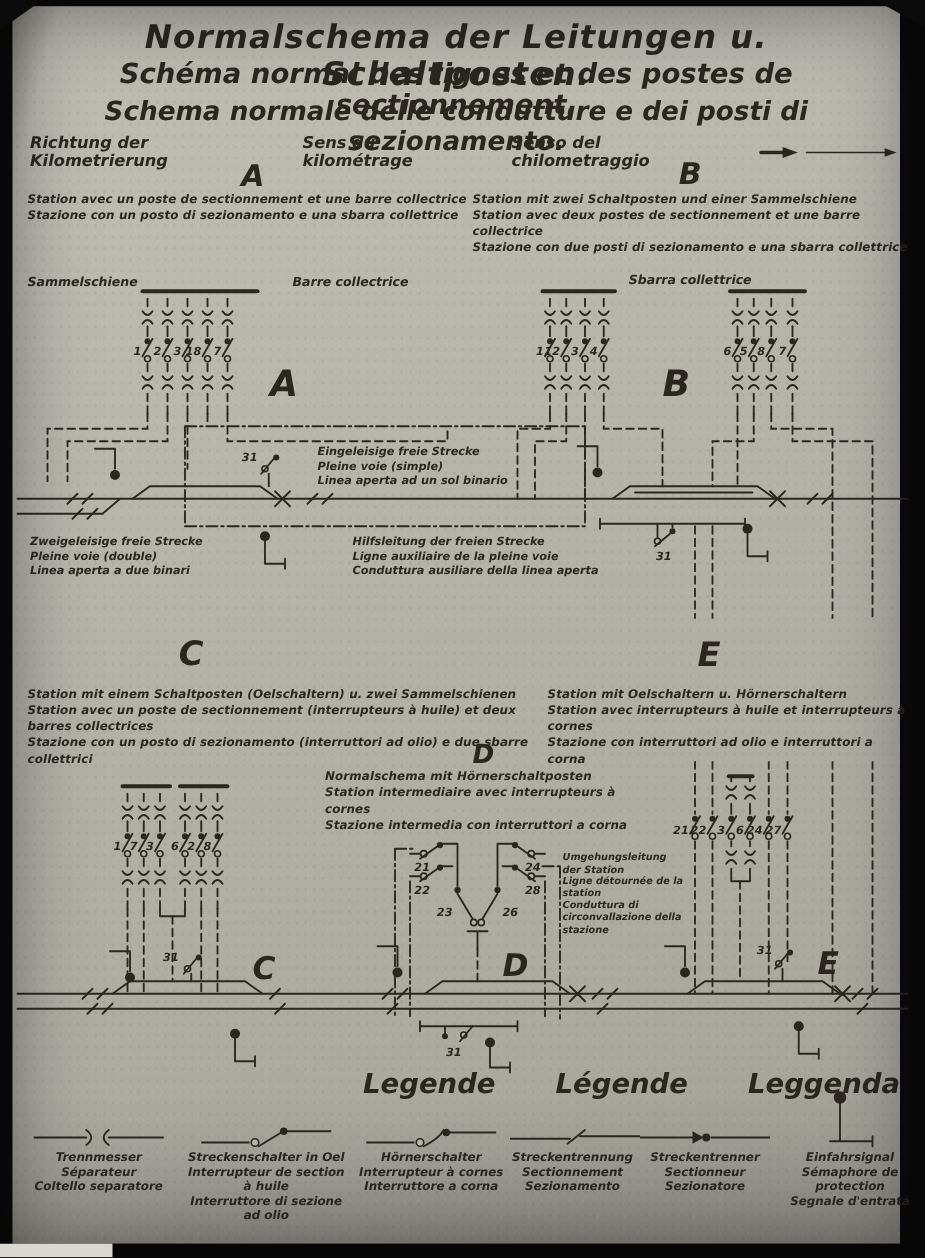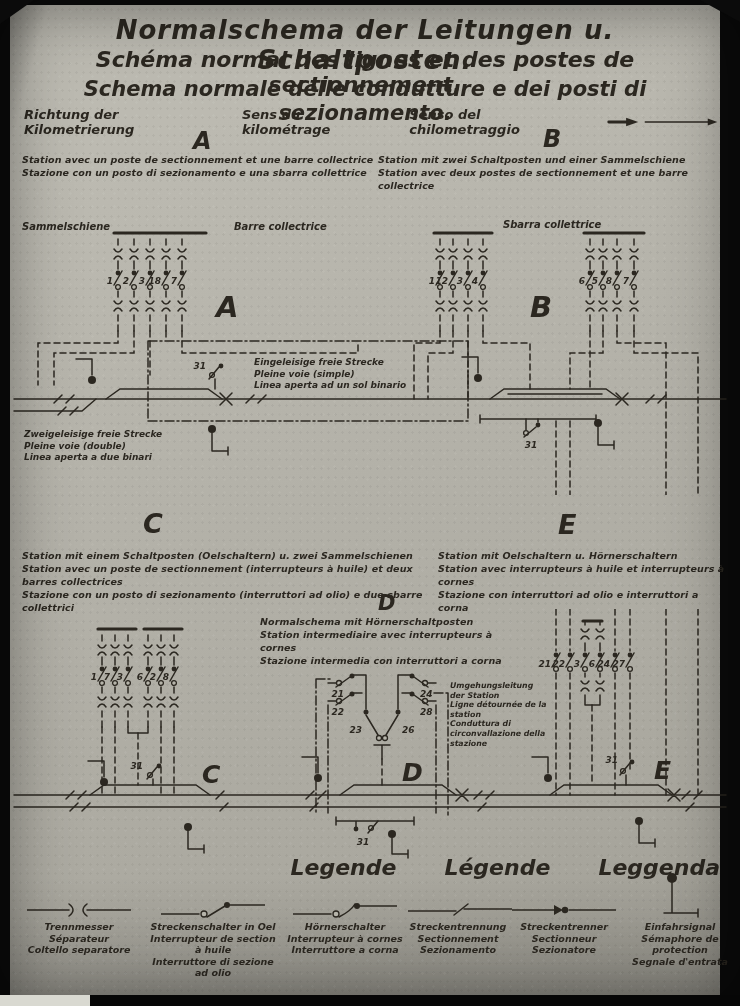--- a/index.html
+++ b/index.html
@@ -71,20 +71,21 @@
   <div class="abs letter" style="left:183px;top:122px;">A</div>
   <div class="abs desc" style="left:12px;top:148px;width:352px;">
     <div>Station avec un poste de sectionnement et une barre collectrice</div>
     <div>Stazione con un posto di sezionamento e una sbarra collettrice</div>
   </div>
 
   <div class="abs letter" style="left:533px;top:120px;">B</div>
   <div class="abs desc" style="left:368px;top:148px;width:352px;">
     <div>Station mit zwei Schaltposten und einer Sammelschiene</div>
     <div>Station avec deux postes de sectionnement et une barre collectrice</div>
+    <div>Stazione con due posti di sezionamento e una sbarra collettrice</div>
   </div>
 
   <div class="abs buslabel" style="left:12px;top:216px;">Sammelschiene</div>
   <div class="abs buslabel" style="left:186px;top:216px;margin-left:38px;">Barre collectrice</div>
   <div class="abs buslabel" style="left:493px;top:214px;">Sbarra collettrice</div>
 
   <svg class="abs" style="left:0;top:212px;" width="724" height="278" viewBox="0 0 724 278">
     <defs>
       <g id="stk">
         <path class="s" d="M0,0 V6"></path>
@@ -206,20 +207,25 @@
     <g>
       <circle class="f" cx="588" cy="206" r="4"></circle>
           <path class="s" d="M588,210 V228 M588,228 H604 M604,224 V232"></path>
     </g>
   </svg>
 
   <div class="abs note" style="left:244px;top:352px;">
     <div>Eingeleisige freie Strecke</div>
     <div>Pleine voie (simple)</div>
     <div>Linea aperta ad un sol binario</div>
+  </div>
+  <div class="abs note" style="left:272px;top:424px;">
+    <div>Hilfsleitung der freien Strecke</div>
+    <div>Ligne auxiliaire de la pleine voie</div>
+    <div>Conduttura ausiliare della linea aperta</div>
   </div>
   <div class="abs note" style="left:14px;top:424px;">
     <div>Zweigeleisige freie Strecke</div>
     <div>Pleine voie (double)</div>
     <div>Linea aperta a due binari</div>
   </div>
 
   <div class="abs letter big" style="left:133px;top:503px;">C</div>
   <div class="abs desc" style="left:12px;top:544px;width:420px;">
     <div>Station mit einem Schaltposten (Oelschaltern) u. zwei Sammelschienen</div>

